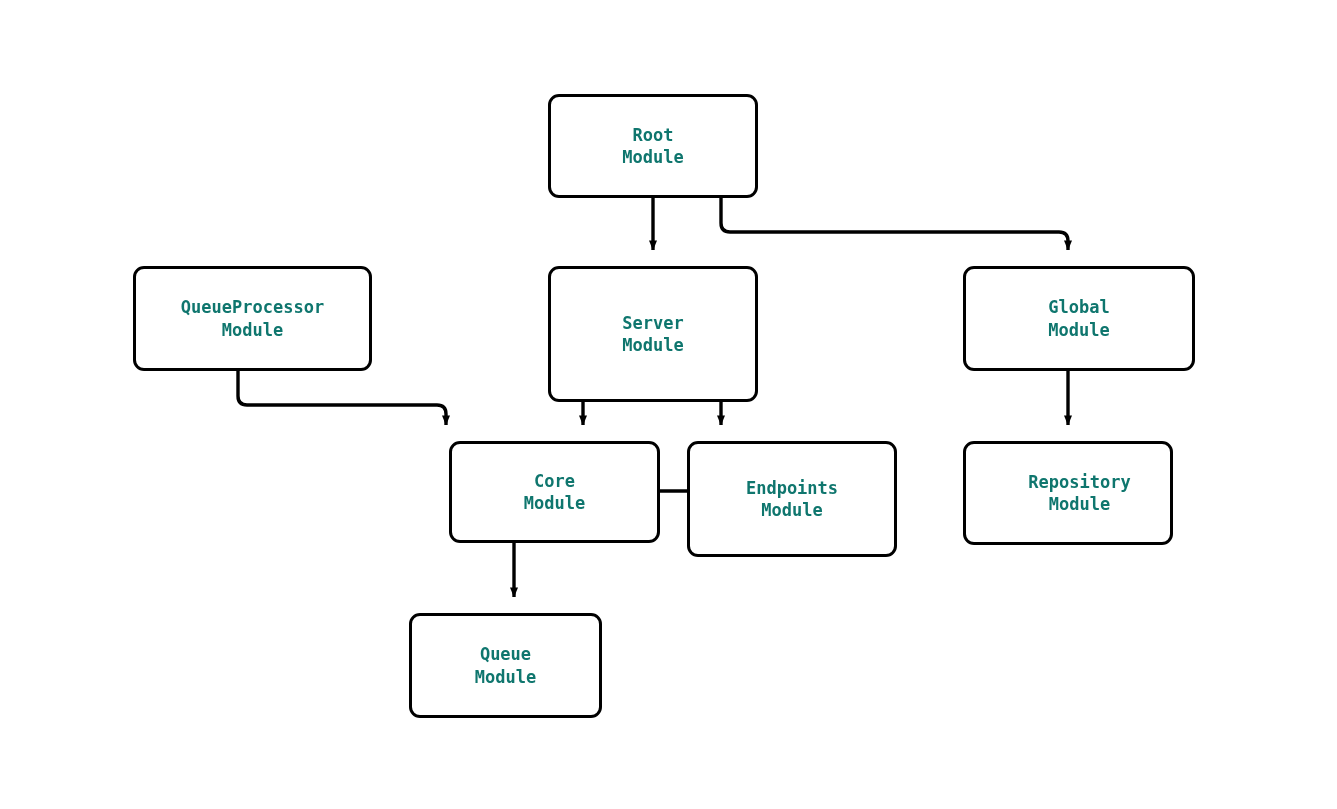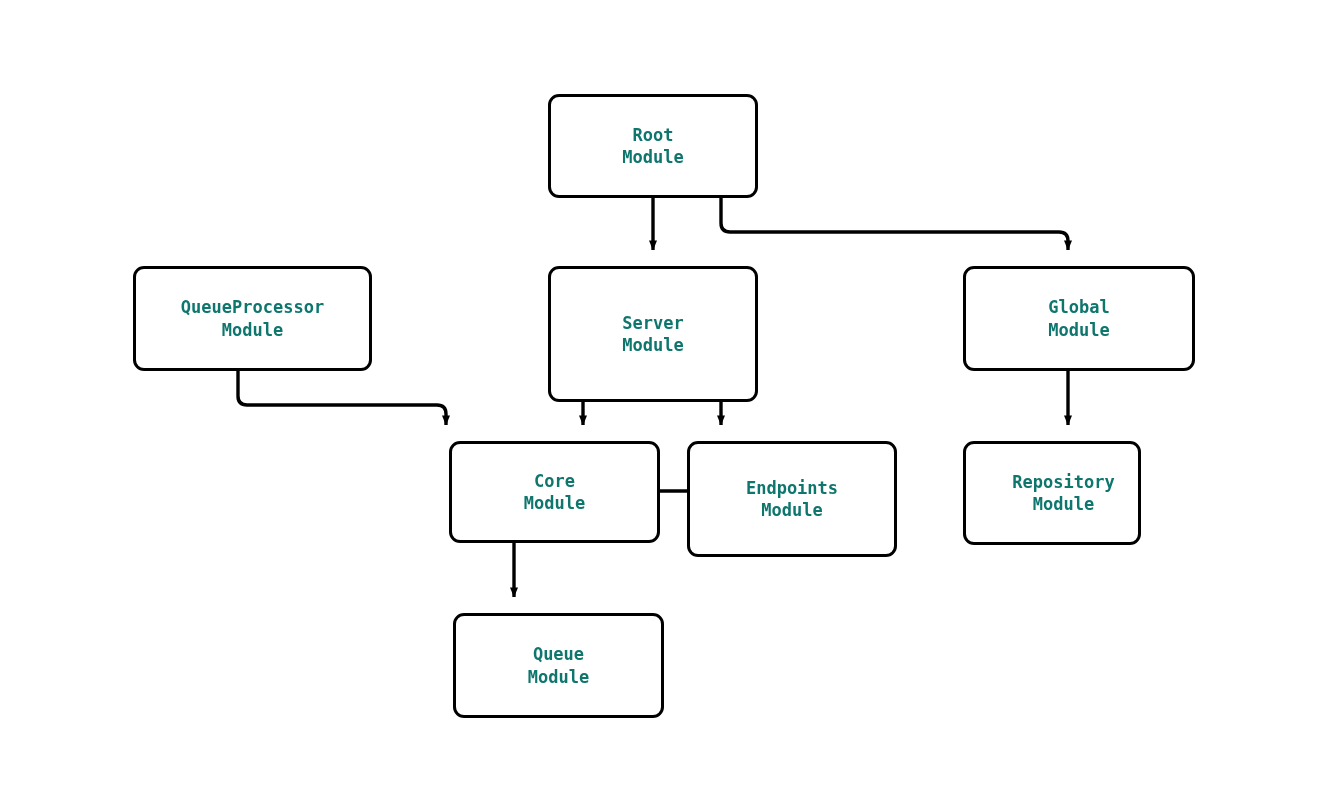--- a/index.html
+++ b/index.html
@@ -96,23 +96,23 @@
   <div class="node" style="left:409px; top:441px; width:211px; height:102px;margin-left:40px;">
     <span class="node-label">Core
 Module</span>
   </div>
 
   <div class="node" style="left:687px; top:441px; width:210px; height:116px;">
     <span class="node-label">Endpoints
 Module</span>
   </div>
 
-  <div class="node" style="left:963px; top:441px; width:178px; height:104px;padding-left:23px;">
+  <div class="node" style="left:963px; top:441px; width:210px; height:104px;padding-left:23px;">
     <span class="node-label">Repository
 Module</span>
   </div>
 
-  <div class="node" style="left:409px; top:613px; width:211px; height:105px;margin-left:44px;">
+  <div class="node" style="left:409px; top:613px; width:193px; height:105px;">
     <span class="node-label">Queue
 Module</span>
   </div>
 
 </div>
 
 </body></html>

